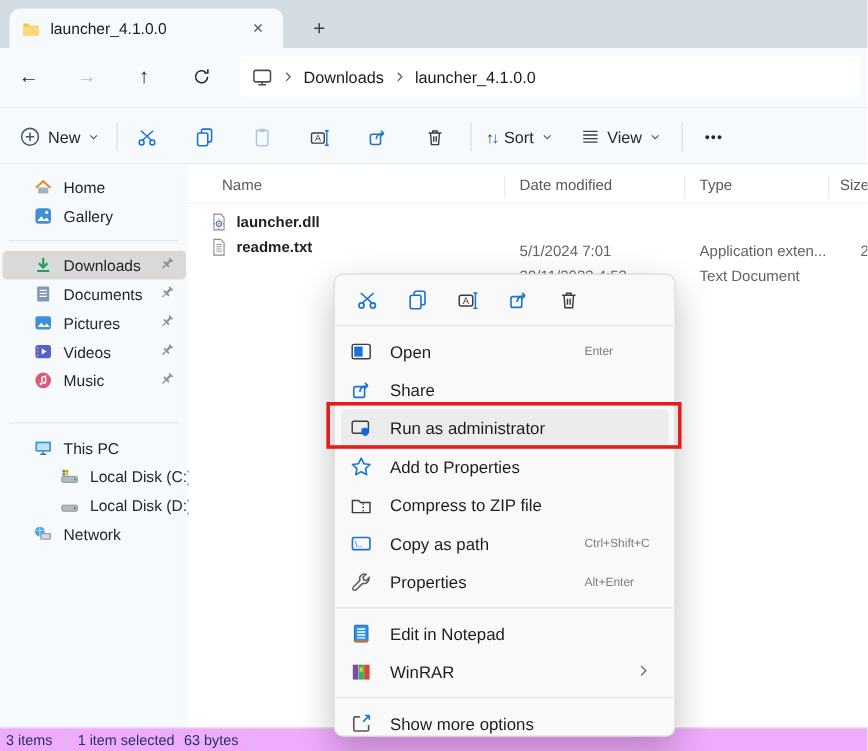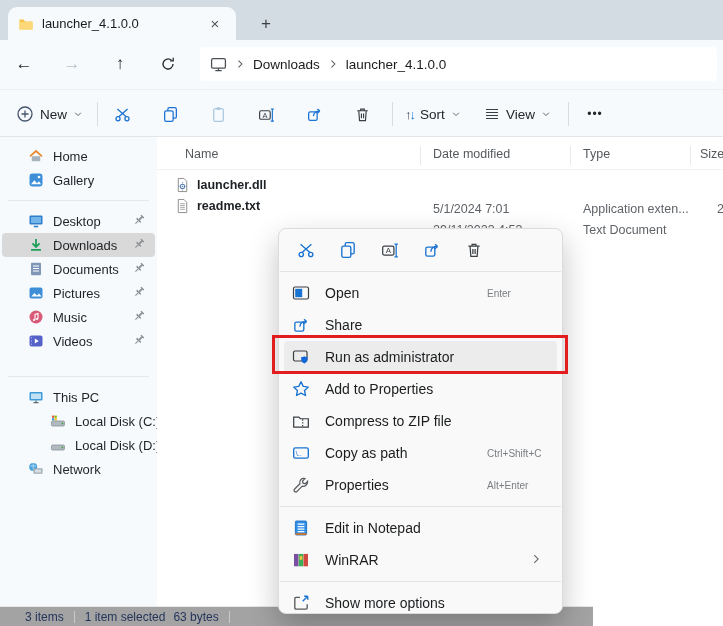--- a/index.html
+++ b/index.html
@@ -74,22 +74,22 @@
   .cm-lbl { font-size:14px; color:#1b1d1f; white-space:nowrap; }
   .cm-sc { position:absolute; left:203px; font-size:10px; color:#7a7e82; white-space:nowrap; }
   .cm-sub { position:absolute; right:14px; top:8px; }
   .cm-pad { height:3px; }
 
   
   .annobox { left:272px; top:335px; width:296px; height:39px; border:3px solid #e21d1d;
              z-index:60; pointer-events:none; }
 
   
-  .statusbar { left:0; top:606px; width:593px; height:20px; background:#a3a3a3;
-               border-top:1px solid #e5e7e9; display:flex; align-items:center; padding-left:25px; }
+  .statusbar { left:0; top:606px; width:723px; height:20px; background:#f0abfc;
+               border-top:1px solid #e5e7e9; display:flex; align-items:center; padding-left:5px; }
   .st { font-size:12px; color:#24355c; white-space:nowrap; }
   .stsep { width:1px; height:12px; background:#c6cbd0; margin:0 10px; }
   svg { display:block; }
 </style>
 </head>
 <body>
 
 <div class="abs tabstrip">
   <div class="abs tab">
     <span>
@@ -243,40 +243,20 @@
     <span>
         <svg width="16" height="16" viewBox="0 0 16 16">
           <rect x="1.5" y="1.5" width="13" height="13" rx="3" fill="#3f8fd8"></rect>
           <path d="M3 12.2l3.4-4 2.6 3 2-2 2 3z" fill="#fff"></path>
           <circle cx="11" cy="5" r="1.3" fill="#fff"></circle>
         </svg>
       </span>
     <span class="slbl">Gallery</span>
   </div>
   <div class="sdiv"></div>
-  <div class="srow">
-    <span>
-        <svg width="16" height="16" viewBox="0 0 16 16">
-          <rect x="1.5" y="2.5" width="13" height="9" rx="1" fill="#2f7ecb"></rect>
-          <rect x="3" y="4" width="10" height="6" fill="#73b5ea"></rect>
-          <path d="M5.8 13.5h4.4" stroke="#2f7ecb" stroke-width="1.6"></path>
-        </svg>
-      </span>
-    <span class="slbl">Desktop</span>
-    <span class="pin">
-        <svg width="14" height="14" viewBox="0 0 16 16">
-          <g fill="#8b9096" transform="rotate(45 8 8)">
-            <rect x="5.6" y="1.8" width="4.8" height="1.5" rx=".5"></rect>
-            <rect x="6.9" y="3" width="2.2" height="4.8"></rect>
-            <rect x="4.6" y="7.6" width="6.8" height="1.8" rx=".6"></rect>
-            <rect x="7.4" y="9.4" width="1.2" height="4.4"></rect>
-          </g>
-        </svg>
-      </span>
-  </div>
   <div class="srow selected">
     <span>
         <svg width="16" height="16" viewBox="0 0 16 16">
           <path d="M8 2v7.2M4.4 6.3L8 9.9l3.6-3.6M3 12.8h10" fill="none" stroke="#1ea05a" stroke-width="1.8"></path>
         </svg>
       </span>
     <span class="slbl">Downloads</span>
     <span class="pin">
         <svg width="14" height="14" viewBox="0 0 16 16">
           <g fill="#8b9096" transform="rotate(45 8 8)">
@@ -322,47 +302,47 @@
             <rect x="6.9" y="3" width="2.2" height="4.8"></rect>
             <rect x="4.6" y="7.6" width="6.8" height="1.8" rx=".6"></rect>
             <rect x="7.4" y="9.4" width="1.2" height="4.4"></rect>
           </g>
         </svg>
       </span>
   </div>
   <div class="srow">
     <span>
         <svg width="16" height="16" viewBox="0 0 16 16">
-          <circle cx="8" cy="8" r="6.5" fill="#d95a77"></circle>
-          <path d="M7 11V5.4l3-.9V10" fill="none" stroke="#fff" stroke-width="1.1"></path>
-          <circle cx="6" cy="11" r="1.1" fill="#fff"></circle>
-          <circle cx="9" cy="10" r="1.1" fill="#fff"></circle>
-        </svg>
-      </span>
-    <span class="slbl">Music</span>
+          <rect x="1.5" y="2.5" width="13" height="11" rx="2" fill="#5560c8"></rect>
+          <path d="M6.8 5.5l4 2.5-4 2.5z" fill="#fff"></path>
+          <path d="M3.4 4v8" stroke="#9aa1e6" stroke-width="1.1" stroke-dasharray="1.6 1.6"></path>
+        </svg>
+      </span>
+    <span class="slbl">Videos</span>
     <span class="pin">
         <svg width="14" height="14" viewBox="0 0 16 16">
           <g fill="#8b9096" transform="rotate(45 8 8)">
             <rect x="5.6" y="1.8" width="4.8" height="1.5" rx=".5"></rect>
             <rect x="6.9" y="3" width="2.2" height="4.8"></rect>
             <rect x="4.6" y="7.6" width="6.8" height="1.8" rx=".6"></rect>
             <rect x="7.4" y="9.4" width="1.2" height="4.4"></rect>
           </g>
         </svg>
       </span>
   </div>
   <div class="srow">
     <span>
         <svg width="16" height="16" viewBox="0 0 16 16">
-          <rect x="1.5" y="2.5" width="13" height="11" rx="2" fill="#5560c8"></rect>
-          <path d="M6.8 5.5l4 2.5-4 2.5z" fill="#fff"></path>
-          <path d="M3.4 4v8" stroke="#9aa1e6" stroke-width="1.1" stroke-dasharray="1.6 1.6"></path>
-        </svg>
-      </span>
-    <span class="slbl">Videos</span>
+          <circle cx="8" cy="8" r="6.5" fill="#d95a77"></circle>
+          <path d="M7 11V5.4l3-.9V10" fill="none" stroke="#fff" stroke-width="1.1"></path>
+          <circle cx="6" cy="11" r="1.1" fill="#fff"></circle>
+          <circle cx="9" cy="10" r="1.1" fill="#fff"></circle>
+        </svg>
+      </span>
+    <span class="slbl">Music</span>
     <span class="pin">
         <svg width="14" height="14" viewBox="0 0 16 16">
           <g fill="#8b9096" transform="rotate(45 8 8)">
             <rect x="5.6" y="1.8" width="4.8" height="1.5" rx=".5"></rect>
             <rect x="6.9" y="3" width="2.2" height="4.8"></rect>
             <rect x="4.6" y="7.6" width="6.8" height="1.8" rx=".6"></rect>
             <rect x="7.4" y="9.4" width="1.2" height="4.4"></rect>
           </g>
         </svg>
       </span>

